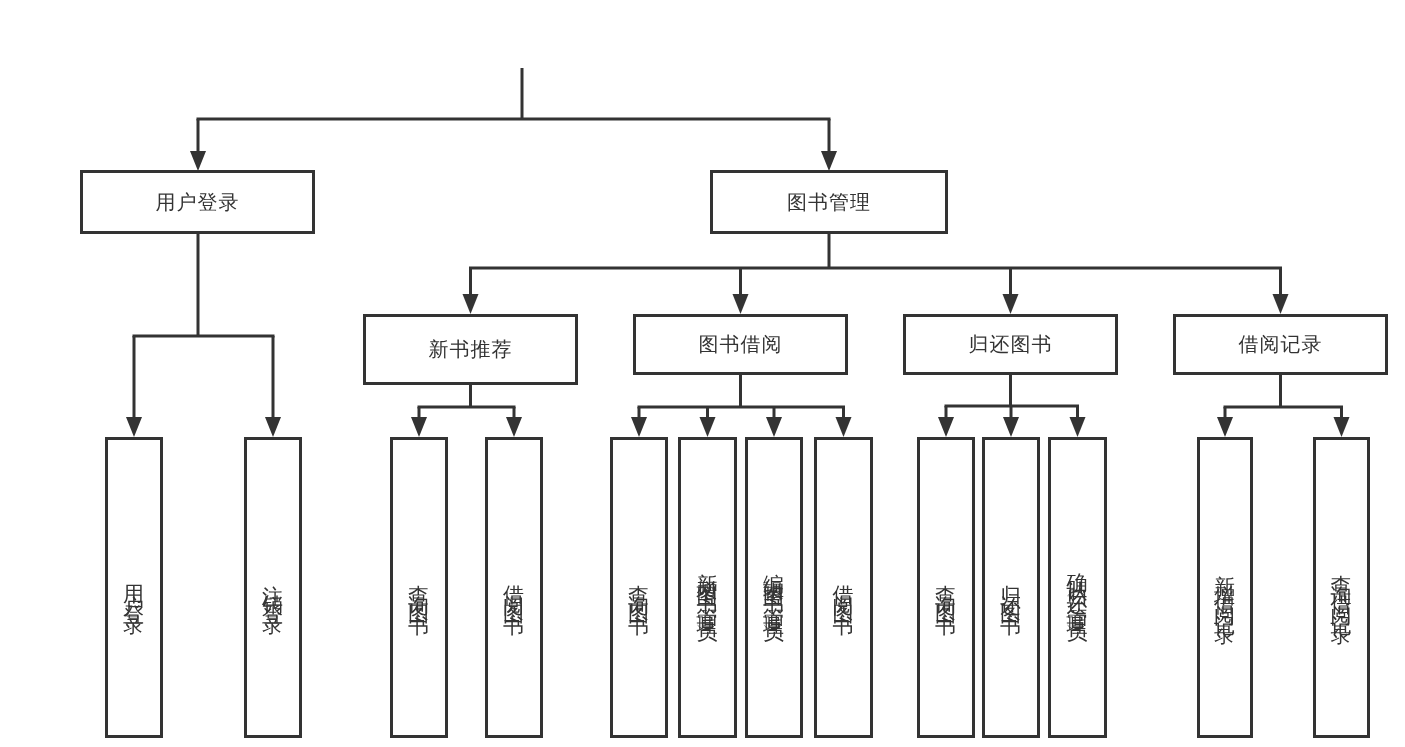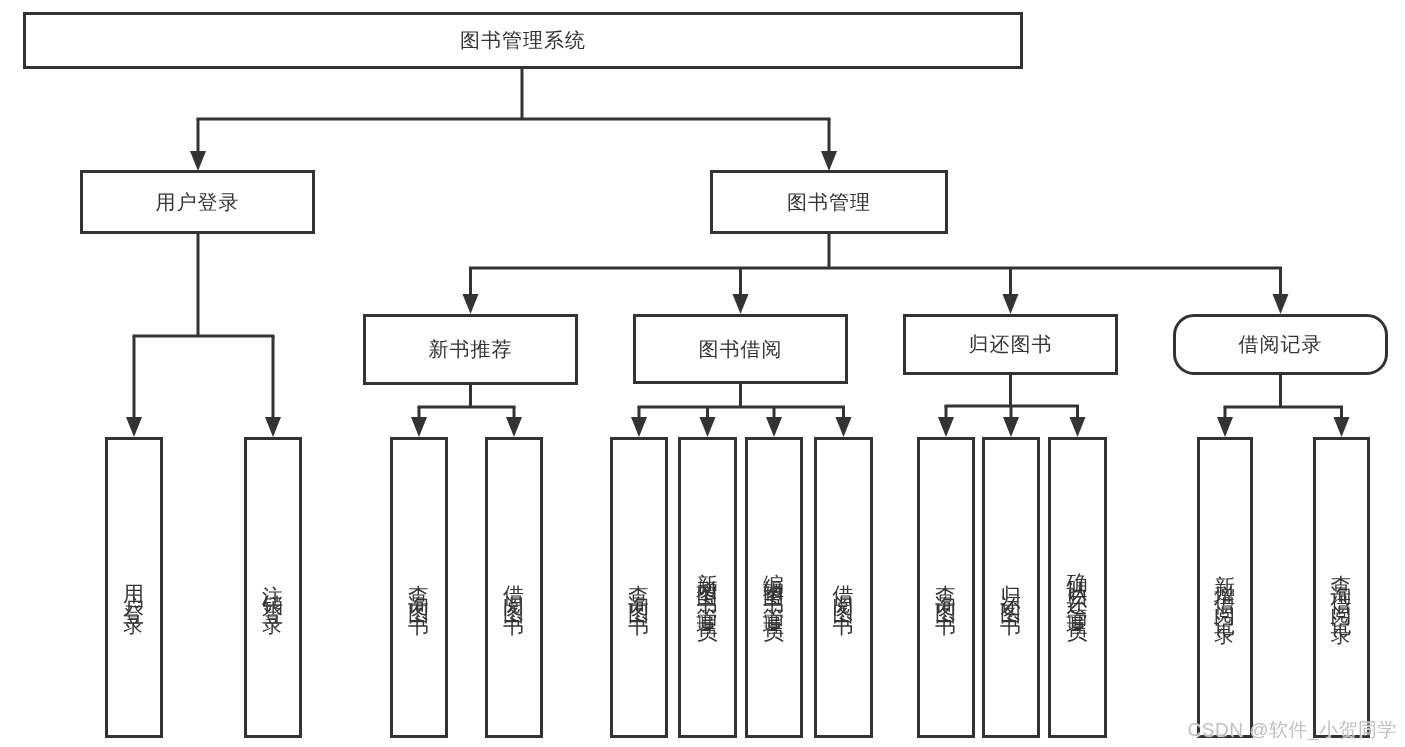--- a/index.html
+++ b/index.html
@@ -103,41 +103,38 @@
       <path d="M699.5 417 L715.5 417 L707.5 437 Z" fill="#333333"></path>
       <path d="M766 417 L782 417 L774 437 Z" fill="#333333"></path>
       <path d="M835.5 417 L851.5 417 L843.5 437 Z" fill="#333333"></path>
       <path d="M938 417 L954 417 L946 437 Z" fill="#333333"></path>
       <path d="M1003 417 L1019 417 L1011 437 Z" fill="#333333"></path>
       <path d="M1069.5 417 L1085.5 417 L1077.5 437 Z" fill="#333333"></path>
       <path d="M1217 417 L1233 417 L1225 437 Z" fill="#333333"></path>
       <path d="M1333.5 417 L1349.5 417 L1341.5 437 Z" fill="#333333"></path>
     </svg>
 
-  <div class="box box-h" style="left:23px; top:12px; width:1000px; height:57px;">
-    <span>图书管理系统</span>
-  </div>
 
   <div class="box box-h" style="left:80px; top:170px; width:235px; height:64px;">
     <span>用户登录</span>
   </div>
   <div class="box box-h" style="left:710px; top:170px; width:238px; height:64px;">
     <span>图书管理</span>
   </div>
 
   <div class="box box-h" style="left:363px; top:314px; width:215px; height:71px;">
     <span>新书推荐</span>
   </div>
-  <div class="box box-h" style="left:633px; top:314px; width:215px; height:70px;">
+  <div class="box box-h" style="left:633px; top:314px; width:215px; height:61px;">
     <span>图书借阅</span>
   </div>
   <div class="box box-h" style="left:903px; top:314px; width:215px; height:61px;">
     <span>归还图书</span>
   </div>
-  <div class="box box-h" style="left:1173px; top:314px; width:215px; height:61px;border-radius:21px;">
+  <div class="box box-h" style="left:1173px; top:314px; width:215px; height:61px;">
     <span>借阅记录</span>
   </div>
 
   <div class="box box-v" style="left:105px; top:437px; width:58px; height:301px;">
     <span class="vtext">用户登录</span>
   </div>
   <div class="box box-v" style="left:244px; top:437px; width:58px; height:301px;">
     <span class="vtext">注销登录</span>
   </div>
 
@@ -171,14 +168,13 @@
     <span class="vtext">确认归还（管理员）</span>
   </div>
 
   <div class="box box-v" style="left:1197px; top:437px; width:56px; height:301px;">
     <span class="vtext">新增借阅记录</span>
   </div>
   <div class="box box-v" style="left:1313px; top:437px; width:57px; height:301px;">
     <span class="vtext">查询借阅记录</span>
   </div>
 
-  <div id="watermark" style="color: rgb(192, 192, 192);">CSDN @软件_小贺同学</div>
 </div>
 
 </body></html>

